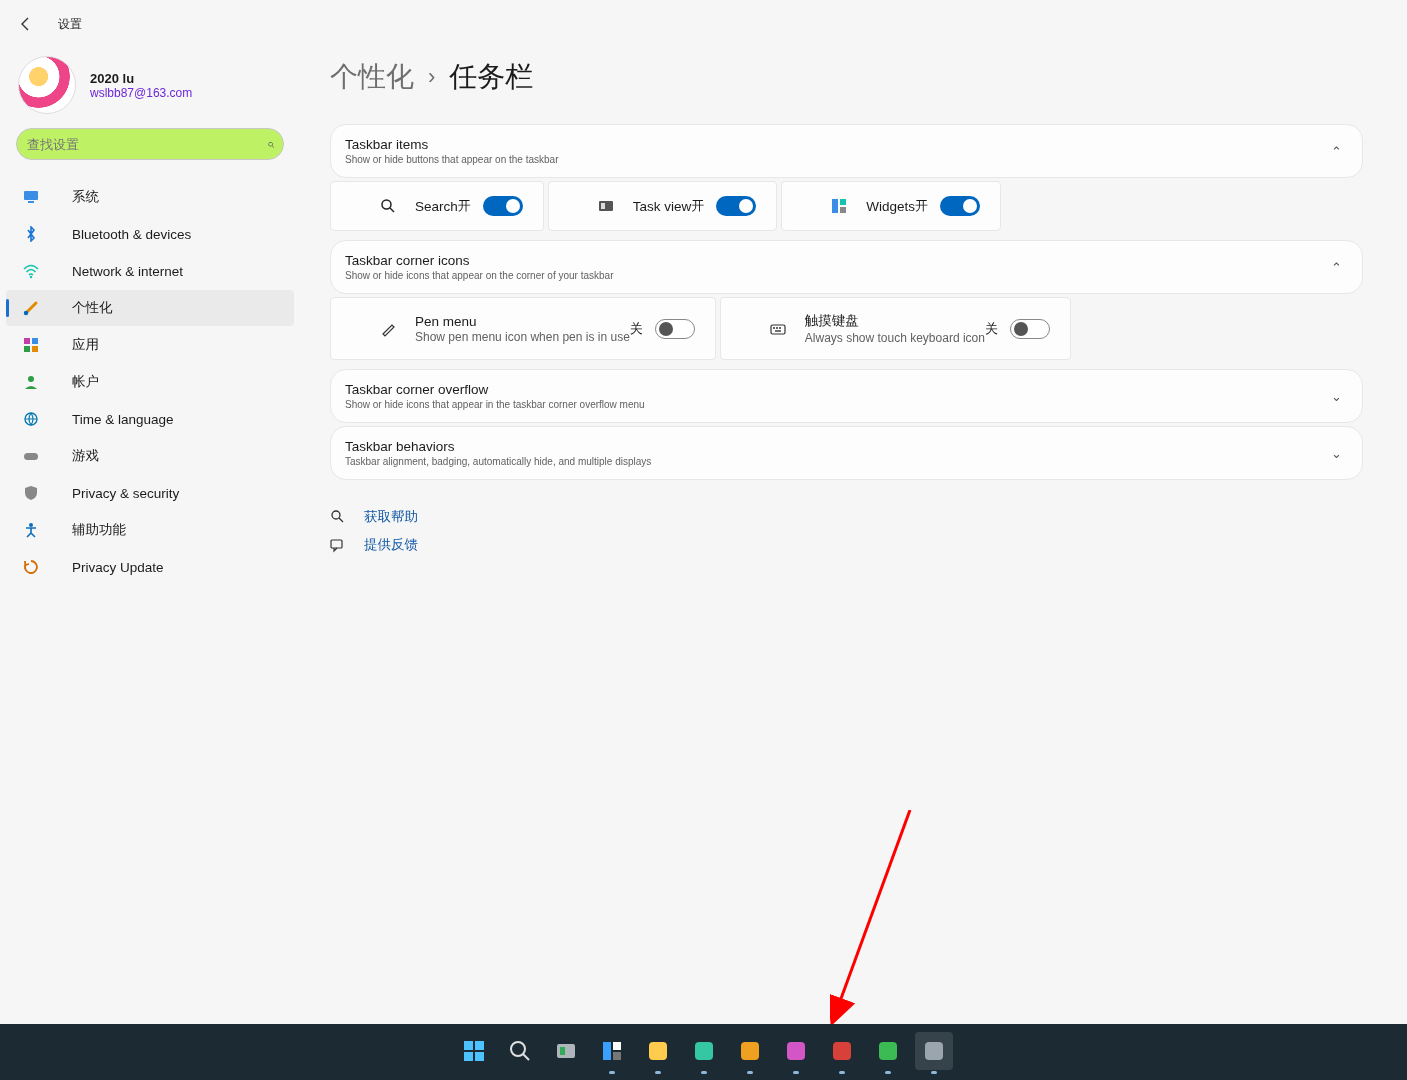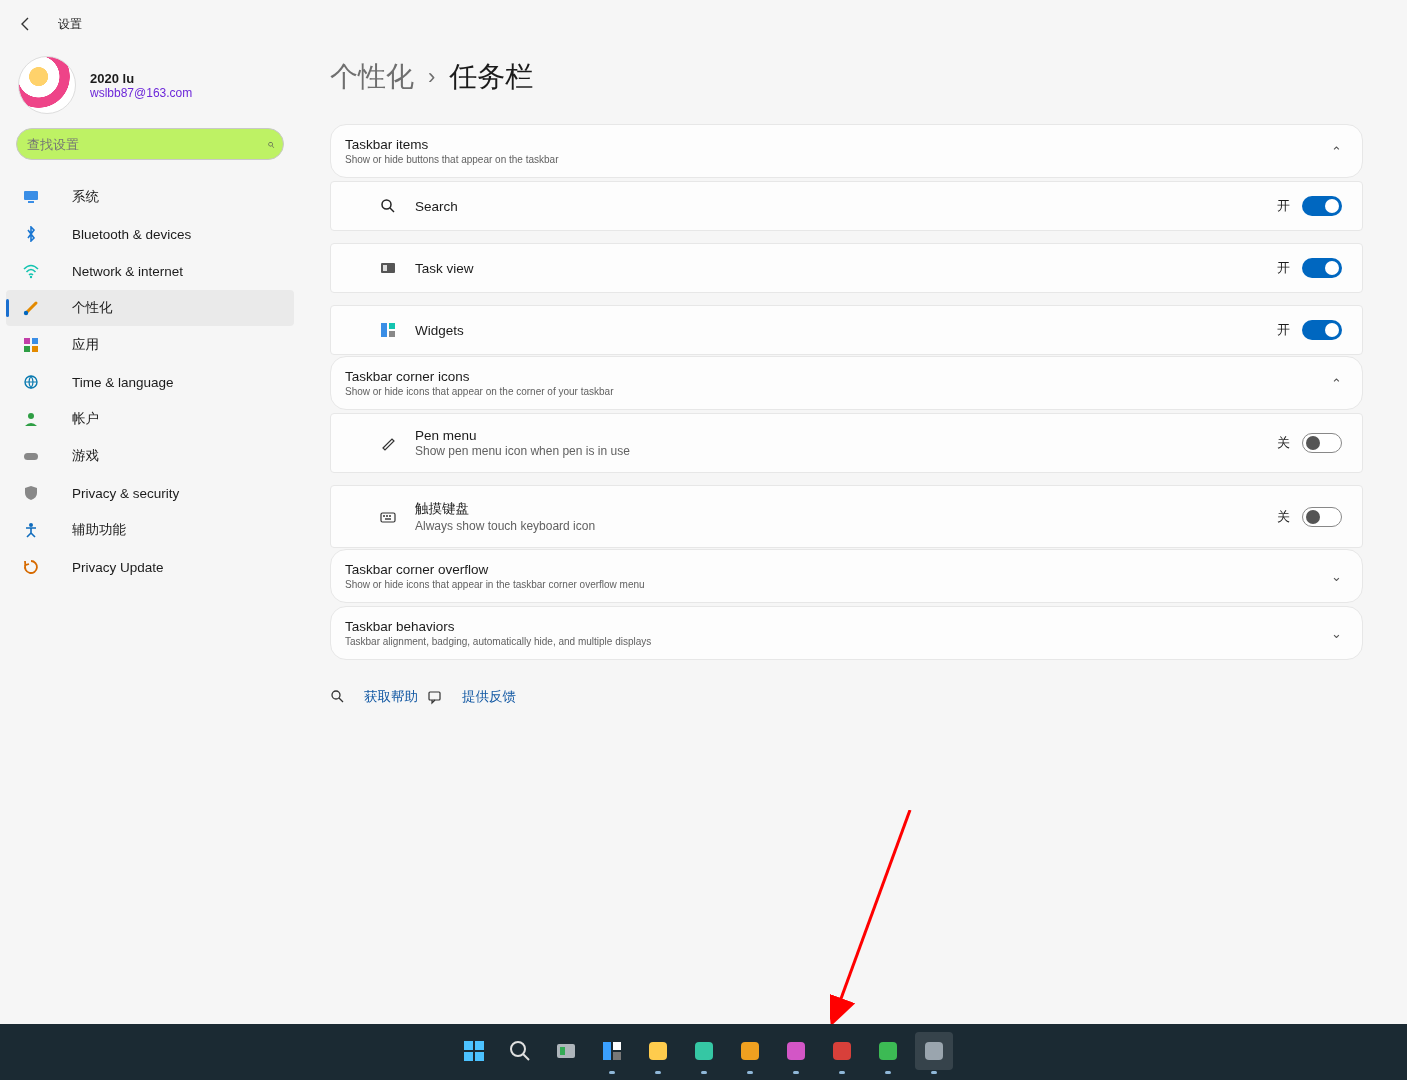--- a/index.html
+++ b/index.html
@@ -101,21 +101,21 @@
     margin-bottom: 3px;
   }
   .card-header {
     display:flex; align-items:center; justify-content:space-between;
     padding: 12px 20px 12px 14px;
     cursor:pointer;
   }
   .card-title { font-size: 13.5px; }
   .card-sub { font-size: 10px; color:#616161; margin-top:2px;}
   .chev-icon { color:#555; font-size:13px;}
-  .subrows { display:flex; flex-direction:column; gap:12px; margin-bottom:1px;}
+  .subrows { display:flex; flex-direction:row; gap:4px; margin-bottom:9px;}
   .subrow {
     display:flex; align-items:center; justify-content:space-between;
     padding: 14px 20px 14px 48px;
     border-radius:4px;
   }
   .subrow .left { display:flex; align-items:center; gap:18px;}
   .sub-icon { width:18px; height:18px; display:flex; align-items:center; justify-content:center; color:#333;}
   .sub-title { font-size:13.5px;}
   .sub-desc { font-size:12px; color:#616161; margin-top:1px;}
   .toggle-wrap { display:flex; align-items:center; gap:12px;}
@@ -125,21 +125,21 @@
     background:#888; cursor:pointer;
   }
   .switch.on { background:#0067c0;}
   .knob {
     position:absolute; top:3px; width:14px; height:14px; border-radius:50%;
     background:#fff;
   }
   .switch.off { background:#fff; border:1px solid #888;}
   .switch.off .knob { background:#555; left:3px; top:2px;}
   .switch.on .knob { right:3px;}
-  .links { margin-top:28px; display:flex; flex-direction:row; gap:10px; padding-left:0;}
+  .links { margin-top:28px; display:flex; flex-direction:column; gap:10px; padding-left:0;}
   .link-row { display:flex; align-items:center; gap:16px; font-size:13.5px; cursor:pointer;}
   .link-row .link-text { color:#1258a3;}
   .link-row .link-icon{ width:18px; color:#323232;}
   .arrow-annot {
     position:absolute;
     left:830px; top:810px;
     pointer-events:none;
   }
   .taskbar {
     position:absolute; left:0; right:0; bottom:0; height:56px;
@@ -227,34 +227,34 @@
               <rect x="9" y="1" width="6" height="6" fill="#3a8ee6"></rect>
               <rect x="1" y="9" width="6" height="6" fill="#2e9e44"></rect>
               <rect x="9" y="9" width="6" height="6" fill="#e38a00"></rect>
             </svg>
           </span>
   <span>应用</span>
         </li>
         <li class="nav-item">
           <span class="nav-icon">
             <svg width="16" height="16">
+              <circle cx="8" cy="5" r="3" fill="#2e9e44"></circle>
+              <path d="M2 15 Q8 9 14 15 Z" fill="#2e9e44"></path>
+            </svg>
+          </span>
+  <span>帐户</span>
+        </li>
+        <li class="nav-item">
+          <span class="nav-icon">
+            <svg width="16" height="16">
               <circle cx="8" cy="8" r="6" stroke="#0a7ab0" stroke-width="1.4" fill="none"></circle>
               <path d="M2 8 H14 M8 2 Q12 8 8 14 Q4 8 8 2" stroke="#0a7ab0" stroke-width="1.2" fill="none"></path>
             </svg>
           </span>
   <span>Time &amp; language</span>
-        </li>
-        <li class="nav-item">
-          <span class="nav-icon">
-            <svg width="16" height="16">
-              <circle cx="8" cy="5" r="3" fill="#2e9e44"></circle>
-              <path d="M2 15 Q8 9 14 15 Z" fill="#2e9e44"></path>
-            </svg>
-          </span>
-  <span>帐户</span>
         </li>
         <li class="nav-item">
           <span class="nav-icon">
             <svg width="16" height="16">
               <rect x="1" y="5" width="14" height="7" rx="3.5" fill="#888"></rect>
             </svg>
           </span>
   <span>游戏</span>
         </li>
         <li class="nav-item">

